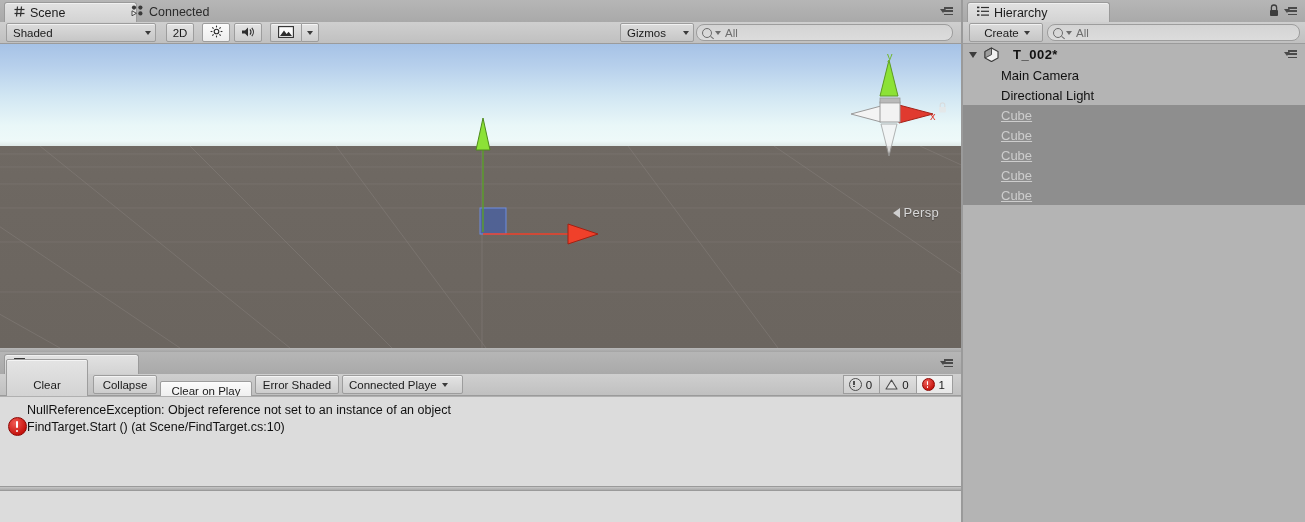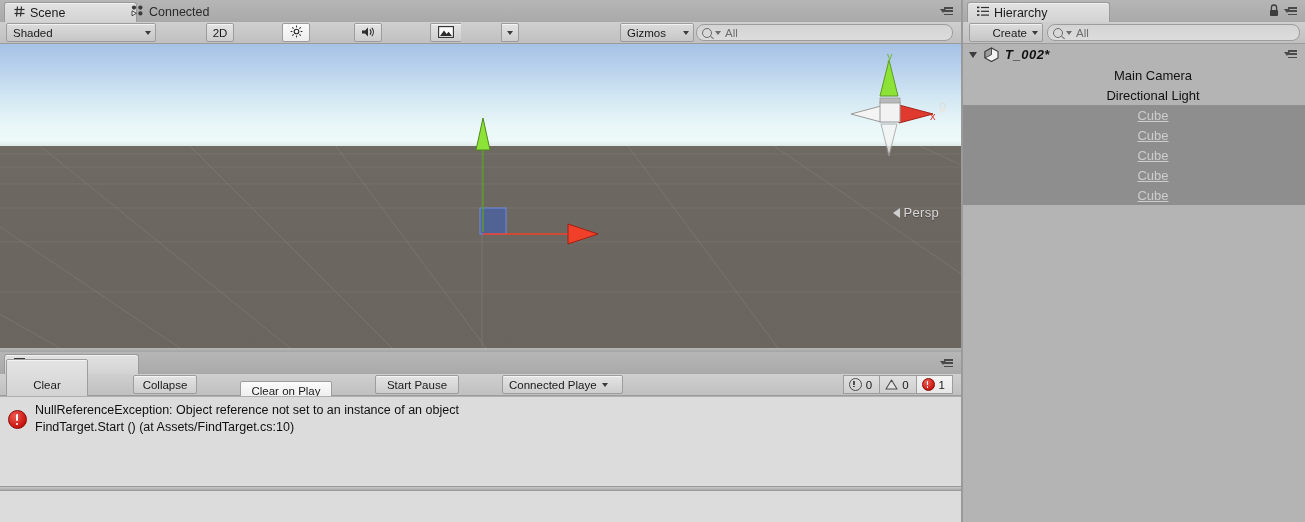--- a/index.html
+++ b/index.html
@@ -30,21 +30,21 @@
     background:linear-gradient(#e2e2e2,#d2d2d2);
     border:1px solid #9a9a9a;border-bottom:none;top:2px;height:20px;
     box-shadow:inset 0 1px 0 #f0f0f0;
   }
   .tab.inactive{color:#2a2a2a;}
 
   .toolbar{
     position:absolute;left:0;right:0;height:21px;
     background:linear-gradient(#cfcfcf,#c0c0c0);
     border-bottom:1px solid #9b9b9b;
-    display:flex;align-items:center;gap:40px;
+    display:flex;align-items:center;
   }
   .btn{
     height:17px;display:inline-flex;align-items:center;justify-content:center;
     padding:0 7px;margin:0;
     background:linear-gradient(#e4e4e4,#cdcdcd);
     border:1px solid #9d9d9d;border-radius:2px;
     font-size:11.5px;color:#1a1a1a;white-space:nowrap;
     box-shadow:inset 0 1px 0 rgba(255,255,255,.6);
   }
   .btn.on{background:linear-gradient(#fbfbfb,#ededed);}
@@ -114,21 +114,21 @@
   .lock-mini{position:absolute;right:14px;top:58px;width:9px;height:11px;opacity:.75;}
 
   
   #console-panel{position:absolute;left:0;top:352px;width:961px;height:170px;background:#dcdcdc;}
   #console-toolbar{top:22px;height:21px;}
   #console-list{
     position:absolute;left:0;top:44px;right:0;height:441px;
     background:#dcdcdc;border-top:1px solid #b0b0b0;
   }
   .log-entry{
-    display:flex;align-items:center;gap:8px;padding:5px 8px 4px 8px;
+    display:flex;align-items:flex-end;padding:5px 8px 4px 8px;
     font-size:12.5px;line-height:17px;color:#101010;
   }
   .err-badge{
     width:17px;height:17px;border-radius:50%;flex:none;margin-top:1px;
     background:radial-gradient(circle at 35% 30%,#f05a53,#c4100a 75%);
     border:1px solid #8d0603;
     position:relative;
   }
   .err-badge::before{
     content:"";position:absolute;left:7px;top:3px;width:2.4px;height:7px;
@@ -176,21 +176,21 @@
 
   
   #hierarchy-panel{position:absolute;left:963px;top:0;width:342px;height:522px;background:#b4b4b4;}
   #hier-toolbar{top:22px;}
   #hier-list{position:absolute;left:0;top:44px;right:0;bottom:0;background:#b4b4b4;}
   .hier-row{
     height:20px;display:flex;align-items:center;
     font-size:13px;color:#111;padding-left:8px;white-space:nowrap;
   }
   .hier-row.scene-root{font-weight:bold;padding-left:6px;gap:4px;background:#b4b4b4;}
-  .hier-row.child{padding-left:38px;justify-content:center;}
+  .hier-row.child{padding-left:38px;}
   .hier-row.inactive{color:#cdcdcd;background:#8e8e8e;text-decoration:underline;}
   .disclosure{
     width:0;height:0;flex:none;margin-right:3px;
     border-left:4.5px solid transparent;border-right:4.5px solid transparent;
     border-top:6px solid #3c3c3c;
   }
 
   .vdivider{
     position:absolute;top:0;bottom:0;width:2px;background:#9a9a9a;
   }
@@ -385,21 +385,21 @@
       <div class="btn" style="margin-left:6px;width:48px;padding:16px;">
         <span>Clear</span>
       </div>
       <div class="btn" style="margin-left:5px;width:62px;padding:0;">
         <span>Collapse</span>
       </div>
       <div class="btn on" style="margin-left:3px;width:90px;padding:0;margin-top:12px;">
         <span>Clear on Play</span>
       </div>
       <div class="btn" style="margin-left:3px;width:82px;padding:0;">
-        <span>Start Pause</span>
+        <span>Error Shaded</span>
       </div>
       <div class="btn" style="margin-left:3px;width:110px;justify-content:flex-start;padding:0 3px 0 6px;">
         <span>Connected Playe</span>
         <span class="caret"></span>
       </div>
 
       <div class="counters" style="position:absolute;right:8px;">
         <div class="counter">
           <span class="ico-info"></span>
           <span>0</span>
@@ -417,21 +417,21 @@
           <span>1</span>
         </div>
       </div>
     </div>
 
     <div id="console-list">
       <div class="log-entry">
         <span class="err-badge"></span>
         <span style="display:block;">
           <span style="display:block;">NullReferenceException: Object reference not set to an instance of an object</span>
-          <span style="display:block;">FindTarget.Start () (at Assets/FindTarget.cs:10)</span>
+          <span style="display:block;">FindTarget.Start () (at Scene/FindTarget.cs:10)</span>
         </span>
       </div>
       <div class="hsplit" style="top:89px;"></div>
     </div>
   </div>
 
   <div class="vdivider" style="left:961px;"></div>
 
   <div id="hierarchy-panel">
 
@@ -458,42 +458,42 @@
         </svg>
       </div>
       <div style="position:absolute;right:8px;top:6px;" class="menuicon">
           <i></i>
           <i></i>
           <i></i>
         </div>
     </div>
 
     <div class="toolbar" id="hier-toolbar">
-      <div class="btn flat" style="margin-left:6px;width:62px;justify-content:flex-end;padding:0 4px 0 6px;">
+      <div class="btn flat" style="margin-left:6px;width:62px;justify-content:center;padding:0 4px 0 6px;">
         <span>Create</span>
         <span class="caret"></span>
       </div>
       <div class="searchfield" style="position:absolute;left:84px;width:240px;">
         <span class="magnifier"></span>
         <span class="caret" style="margin:0 2px 0 1px;border-top-color:#6c6c6c;"></span>
         <span>All</span>
       </div>
     </div>
 
     <div id="hier-list">
 
       <div class="hier-row scene-root" style="height:21px;position:relative;">
         <span class="disclosure"></span>
         <span style="flex:none;display:flex;">
           <svg width="15" height="15" viewBox="0 0 15 15">
             <polygon points="7.5,1 14,4.6 14,11 7.5,14.6 1,11 1,4.6" fill="#f2f2f2" stroke="#3a3a3a" stroke-width="1.1"></polygon>
             <polygon points="7.5,1 7.5,7.6 1,11 1,4.6" fill="#9d9d9d" stroke="#3a3a3a" stroke-width="0.9"></polygon>
           </svg>
         </span>
-        <span style="margin-left:2px;letter-spacing:.5px;font-style:italic;">T_002*</span>
+        <span style="margin-left:10px;letter-spacing:.5px;">T_002*</span>
         <span class="menuicon" style="position:absolute;right:8px;top:5px;">
             <i></i>
             <i></i>
             <i></i>
           </span>
       </div>
 
       <div class="hier-row child">
         <span>Main Camera</span>
       </div>

